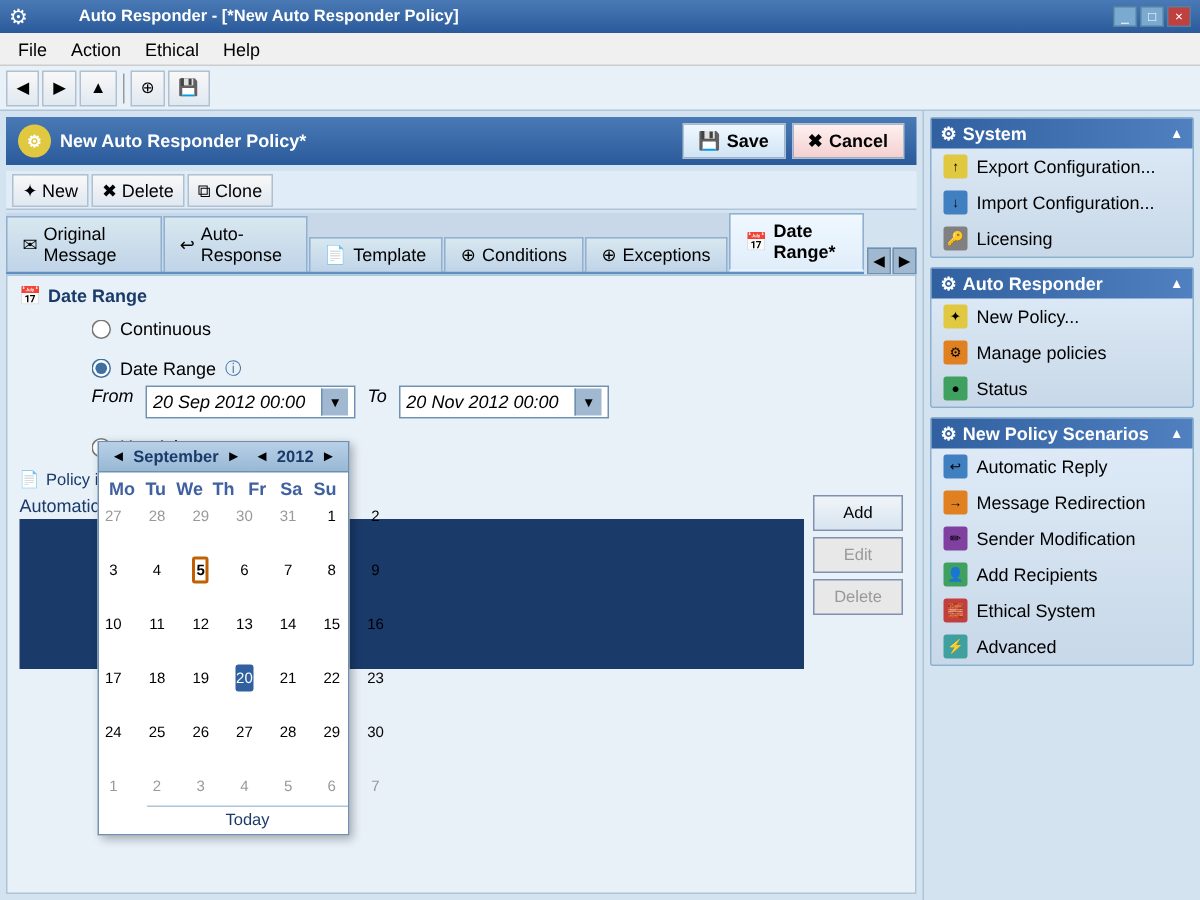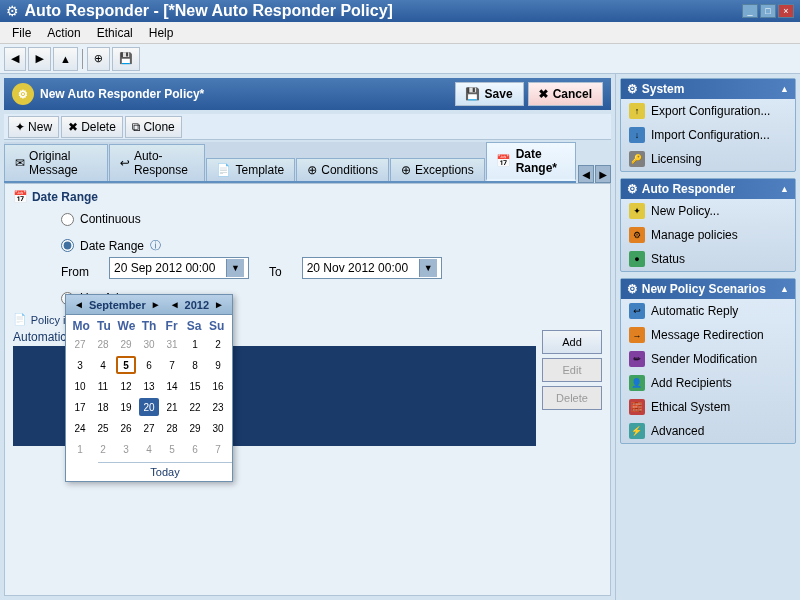--- a/index.html
+++ b/index.html
@@ -8,21 +8,21 @@
     
     .title-bar {
       background: linear-gradient(to bottom, #4a7ab5, #2a5a9a);
       color: white;
       height: 22px;
       display: flex;
       align-items: center;
       padding: 0 6px;
       justify-content: space-between;
     }
-    .title-bar-text { font-size: 16px; font-weight: bold; }
+    .title-bar-text { font-size: 11px; font-weight: bold; margin-left: 28px; }
     .title-bar-buttons { display: flex; gap: 2px; }
     .title-btn { width: 16px; height: 14px; background: #7aaad0; border: 1px solid #5580a0; color: white; font-size: 9px; display: flex; align-items: center; justify-content: center; cursor: pointer; }
 
     
     .menu-bar {
       background: #f0f0f0;
       height: 22px;
       display: flex;
       align-items: center;
       padding: 0 4px;
@@ -162,23 +162,24 @@
       align-items: center;
       gap: 4px;
     }
 
     .radio-group { display: flex; flex-direction: column; gap: 12px; margin-left: 48px; }
     .radio-row { display: flex; align-items: center; gap: 6px; }
     .radio-row input[type=radio] { accent-color: #4070a0; }
 
     .date-row {
       display: flex;
-      align-items: flex-end;
-      gap: 20px;
+      align-items: flex-start;
+      gap: 8px;
       margin-top: 4px;
+      font-style: italic;
     }
     .date-input {
       width: 140px;
       height: 22px;
       border: 1px solid #7090b0;
       background: white;
       padding: 2px 4px;
       font-size: 11px;
       display: flex;
       align-items: center;
@@ -215,21 +216,21 @@
       text-align: center;
       font-size: 10px;
       font-weight: bold;
       color: #4060a0;
       margin-bottom: 2px;
     }
     .cal-days {
       display: grid;
       grid-template-columns: repeat(7, 1fr);
       text-align: left;
-      gap: 3px;
+      gap: 18px;
     }
     .cal-day {
       height: 18px;
       display: flex;
       align-items: center;
       justify-content: center;
       font-size: 10px;
       cursor: pointer;
       border-radius: 2px;
     }

